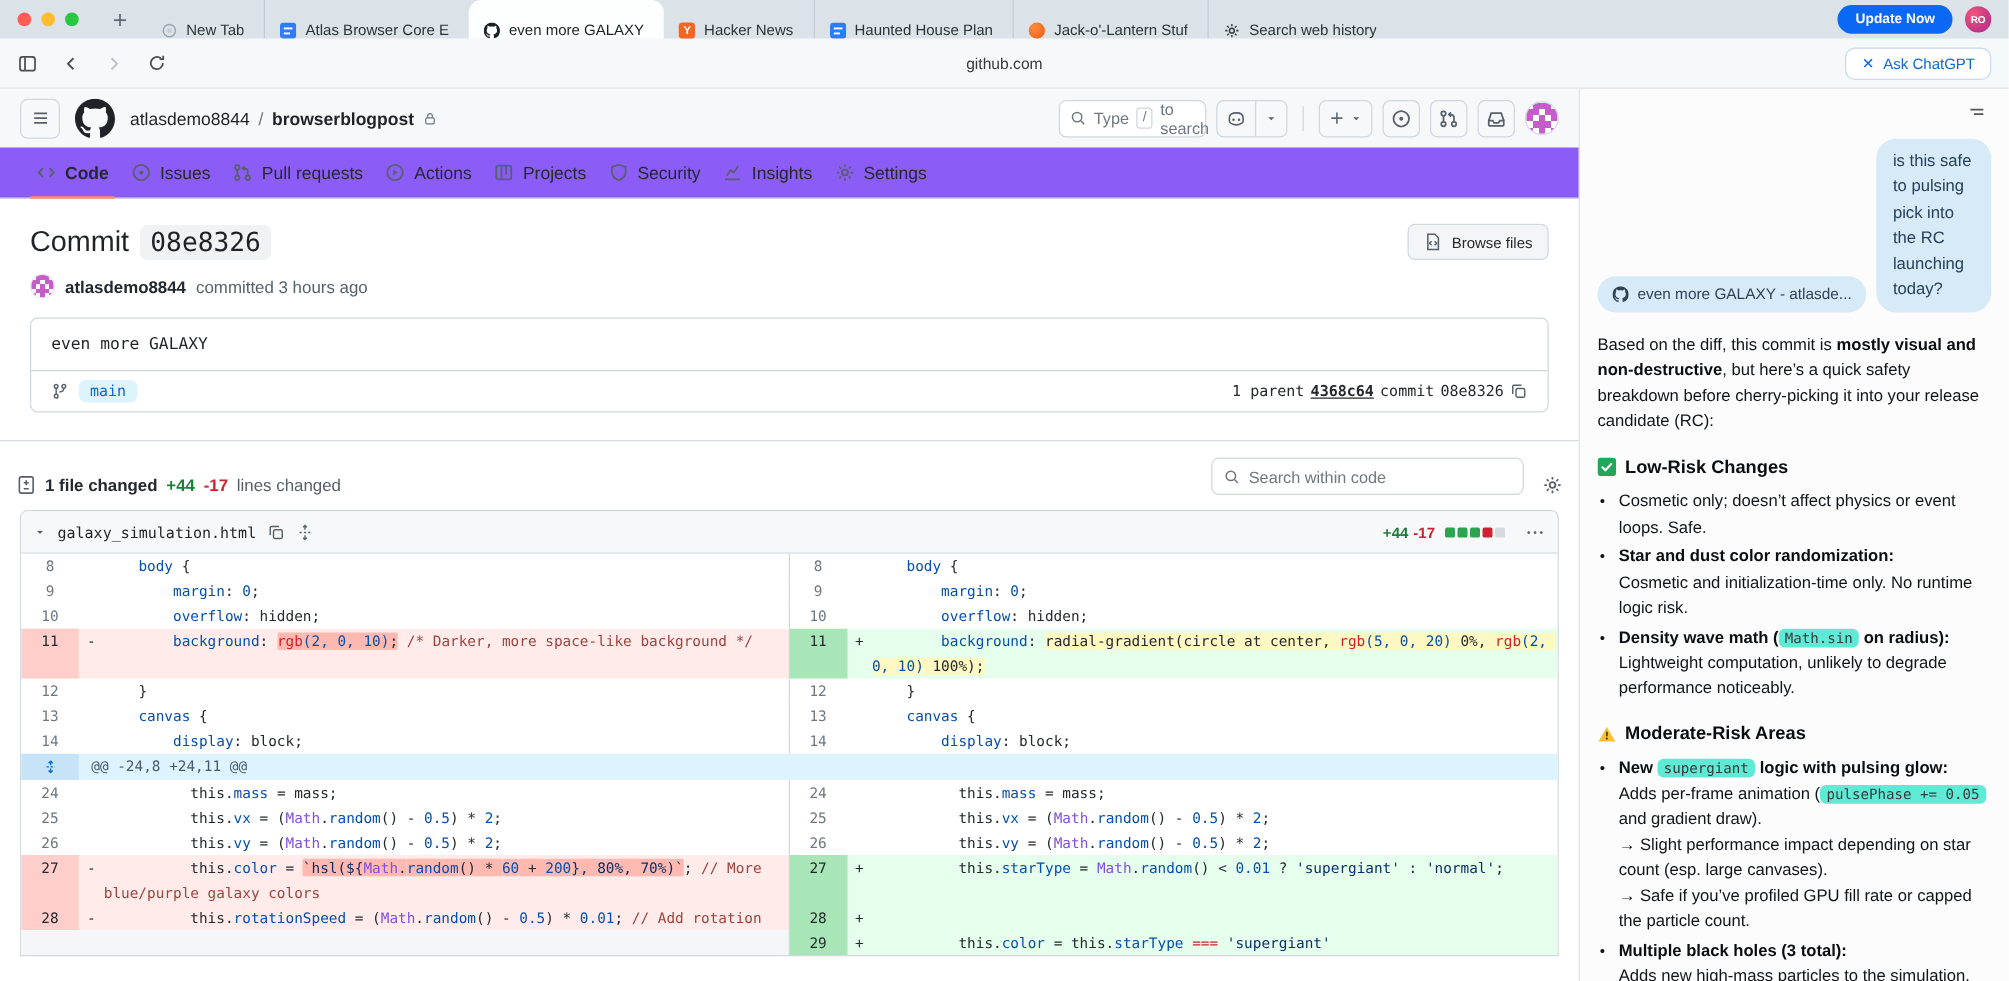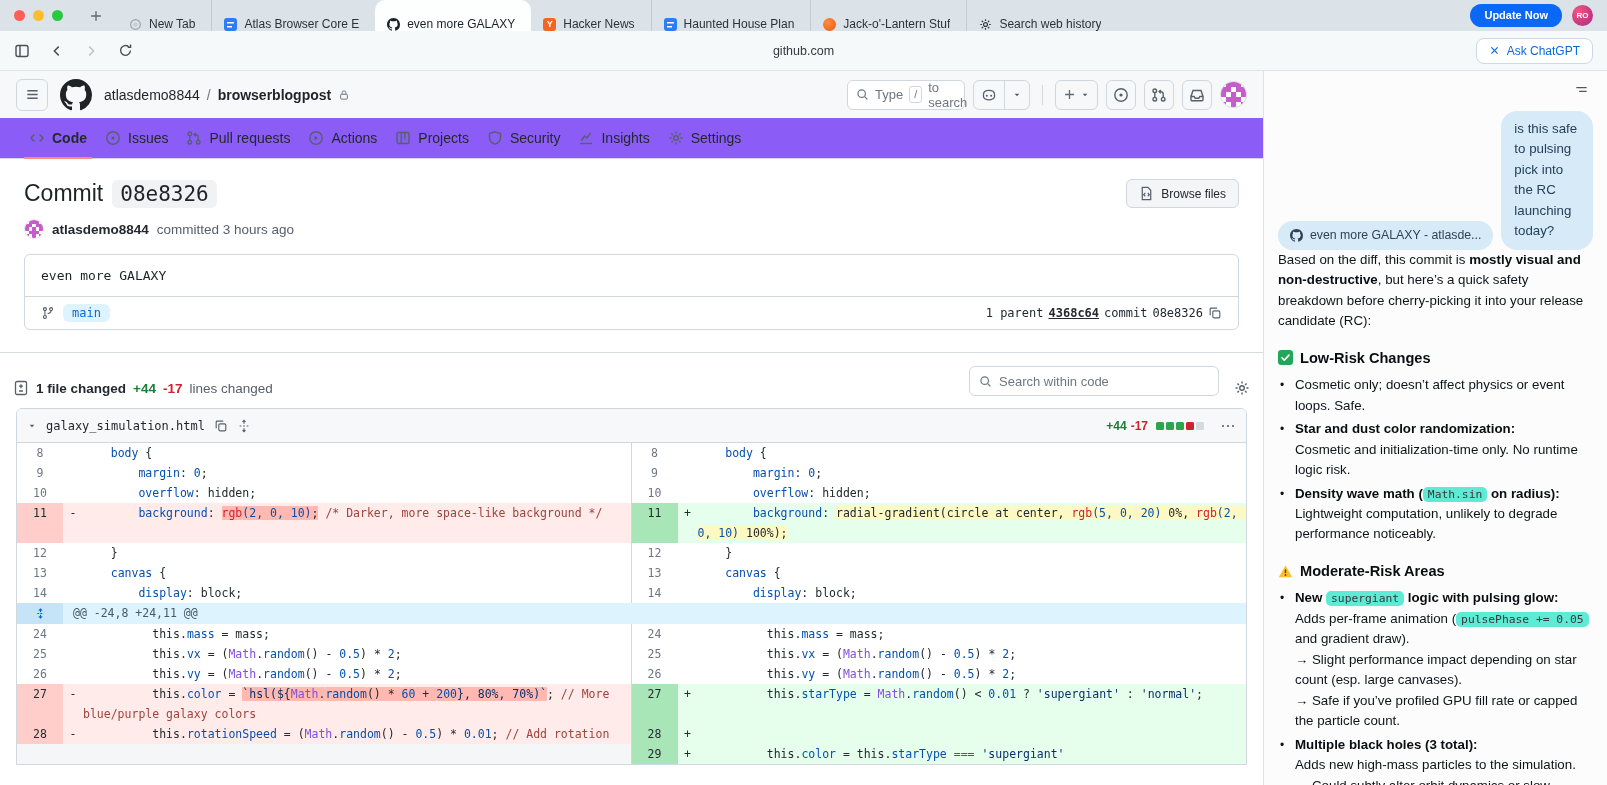--- a/index.html
+++ b/index.html
@@ -133,21 +133,21 @@
   .hunk-txt{padding-left:10px}
   .t-b{color:#0550ae}.t-r{color:#cf222e}.t-s{color:#0a3069}.t-p{color:#8250df}.t-c{color:#a0433c}
 
   
   .sb-top{height:36px;display:flex;align-items:center;justify-content:flex-end;padding:0 18px;flex:none;color:#555}
   .sb-chat{flex:1;overflow:hidden;padding:4px 14px 0;font-size:13.3px;line-height:1.54;color:#101418}
   .sb-bubbles{display:flex;flex-direction:row;align-items:flex-end;gap:8px}
   .ctx-chip{display:inline-flex;align-items:center;gap:7px;background:#d6eaf8;border-radius:999px;padding:5px 12px;font-size:12.3px;color:#2e4356;max-width:240px;cursor:pointer}
   .ctx-chip .tlabel{white-space:nowrap;overflow:hidden;text-overflow:ellipsis}
   .user-bubble{background:#d6eaf8;border-radius:16px;padding:8px 13px;max-width:224px;color:#27415a;font-size:13.3px}
-  .sb-para{}
+  .sb-para{margin-top:16px}
   .sb-para b,.sb-line b{font-weight:700;color:#0b0e11}
   .sb-h{display:flex;align-items:center;gap:7px;margin:15px 0 6px;font-size:14.6px;font-weight:700;color:#0b0e11}
   .sb-bullet{display:flex;gap:9px;margin:3px 0}
   .sb-dot{width:8px;flex:none;text-align:center;font-size:12px;line-height:21px}
   .sb-bcontent{flex:1;min-width:0}
   .chip{font-family:"DejaVu Sans Mono","Liberation Mono",monospace;font-size:11.3px;background:#5eead4;border-radius:5px;padding:1px 5px;color:#37393b;white-space:nowrap}
 </style>
 </head>
 <body>
 

